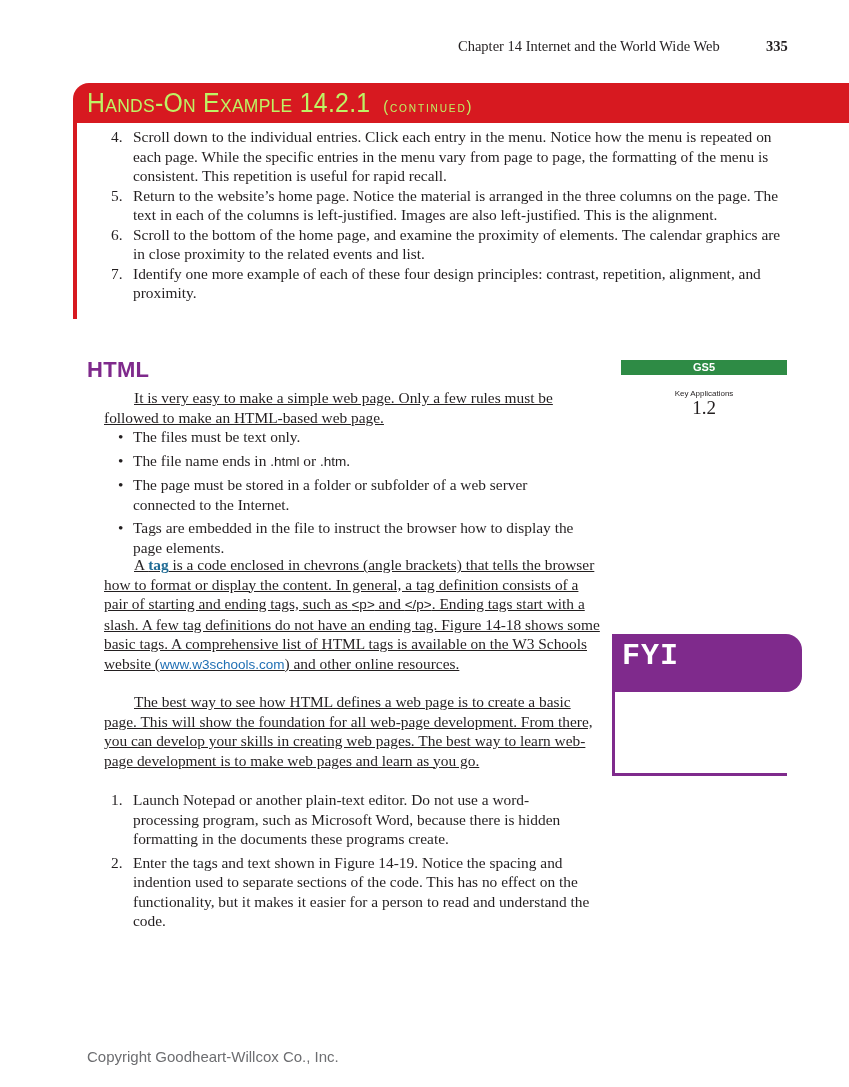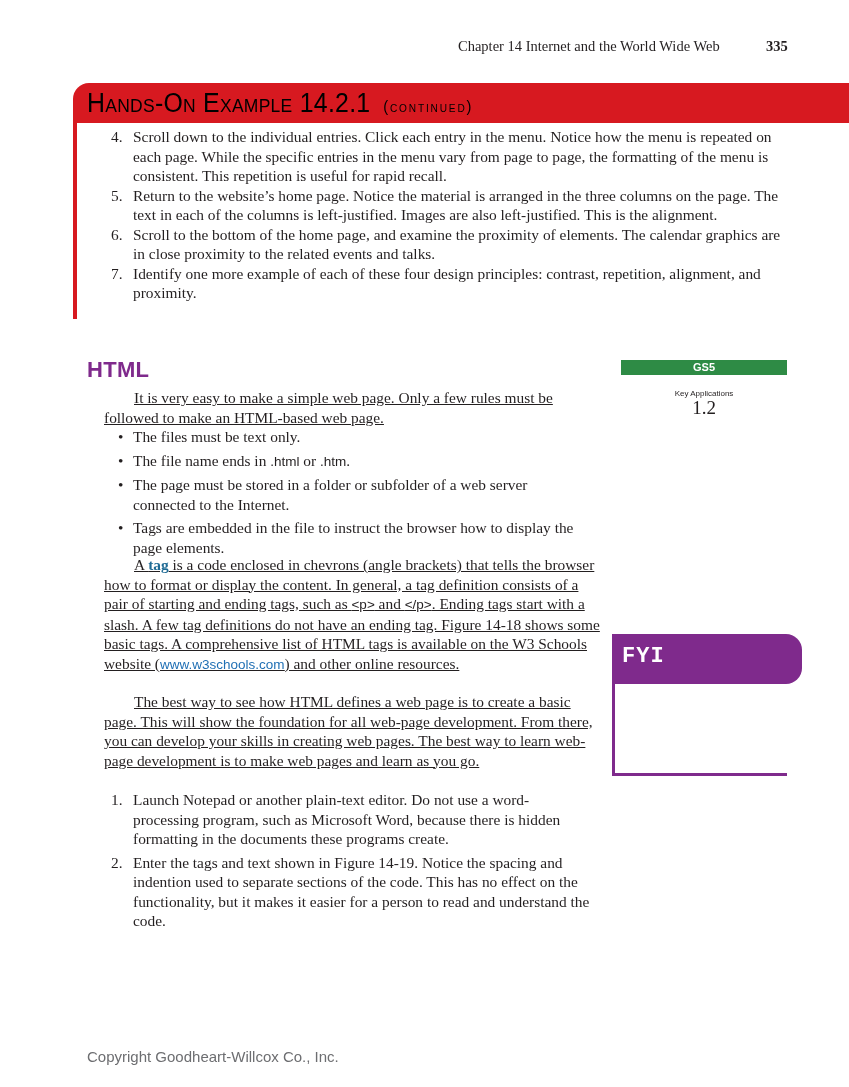--- a/index.html
+++ b/index.html
@@ -22,21 +22,21 @@
     .running-head .page-num { position: absolute; left: 766px; top: 0; font-weight: bold; }
 
     
     .hands-on-banner {
       position: absolute; left: 73px; top: 83px; width: 776px; height: 40px;
       background: #d71920;
       border-top-left-radius: 16px;
       box-sizing: border-box;
       padding-left: 14px;
       display: flex; align-items: center;
-      color: #000000;
+      color: #bef264;
     }
     .hands-on-banner .title {
       font-family: "Liberation Sans", sans-serif;
       font-variant: small-caps;
       font-size: 27px;
       letter-spacing: 0.3px;
       transform: scaleX(0.92);
       transform-origin: left center;
       white-space: nowrap;
     }
@@ -102,27 +102,27 @@
       background: #2e8b45; color: #fff;
       font-family: "Liberation Sans", sans-serif; font-weight: bold;
       font-size: 11px; height: 15px; line-height: 15px;
     }
     .gs5 .sub { font-family: "Liberation Sans", sans-serif; font-size: 8px; margin-top: 14px; color: #231f20; }
     .gs5 .num { font-family: "Liberation Serif", serif; font-size: 19px; line-height: 20px; }
 
     
     .fyi { position: absolute; left: 612px; top: 634px; width: 190px; height: 142px; }
     .fyi .head {
-      position: absolute; left: 0; top: 0; width: 190px; height: 50px;
+      position: absolute; left: 0; top: 0; width: 190px; height: 58px;
       background: #7f2a8c;
       border-top-right-radius: 16px;
       border-bottom-right-radius: 16px;
       color: #ffffff;
       font-family: "Liberation Mono", "DejaVu Sans Mono", monospace;
-      font-weight: bold; font-size: 22px; letter-spacing: 1px;
+      font-weight: bold; font-size: 30px; letter-spacing: 1px;
       box-sizing: border-box; padding-left: 10px; line-height: 45px;
     }
     .fyi .rule-left { position: absolute; left: 0; top: 45px; width: 3px; height: 97px; background: #7f2a8c; }
     .fyi .bottom-bar { position: absolute; left: 0; top: 139px; width: 175px; height: 3px; background: #7f2a8c; }
     .fyi .text {
       position: absolute; left: 10px; top: 55px; width: 170px;
       font-family: "Liberation Serif", serif; font-size: 15.4px; line-height: 19.5px;
     }
 
     .copyright {
@@ -142,21 +142,21 @@
   <span class="title">
     <span>Hands-On Example 14.2.1</span>
     <span class="cont">(continued)</span>
   </span>
 </div>
 <div class="hands-on-rule"></div>
 
 <ol class="num-list hands-on-list">
   <li><span class="num">4.</span><span>Scroll down to the individual entries. Click each entry in the menu. Notice how the menu is repeated on each page. While the specific entries in the menu vary from page to page, the formatting of the menu is consistent. This repetition is useful for rapid recall.</span></li>
   <li><span class="num">5.</span><span>Return to the website’s home page. Notice the material is arranged in the three columns on the page. The text in each of the columns is left-justified. Images are also left-justified. This is the alignment.</span></li>
-  <li><span class="num">6.</span><span>Scroll to the bottom of the home page, and examine the proximity of elements. The calendar graphics are in close proximity to the related events and talks.</span></li>
+  <li><span class="num">6.</span><span>Scroll to the bottom of the home page, and examine the proximity of elements. The calendar graphics are in close proximity to the related events and list.</span></li>
   <li><span class="num">7.</span><span>Identify one more example of each of these four design principles: contrast, repetition, alignment, and proximity.</span></li>
 </ol>
 
 <div class="section-heading">HTML</div>
 
 <p class="body-text indent" style="top:388px;">It is very easy to make a simple web page. Only a few rules must be followed to make an HTML-based web page.</p>
 
 <ul class="bullet-list">
   <li><span class="bullet">•</span><span>The files must be text only.</span></li>
   <li><span class="bullet">•</span><span>The file name ends in </span><span class="sans-inline">.html</span><span> or </span><span class="sans-inline">.htm</span><span>.</span></li>

